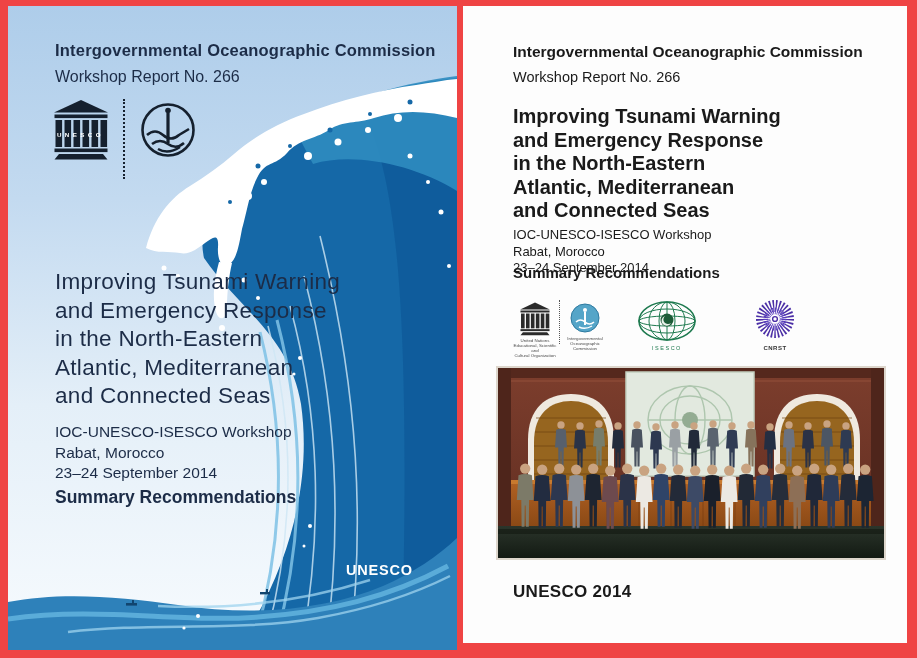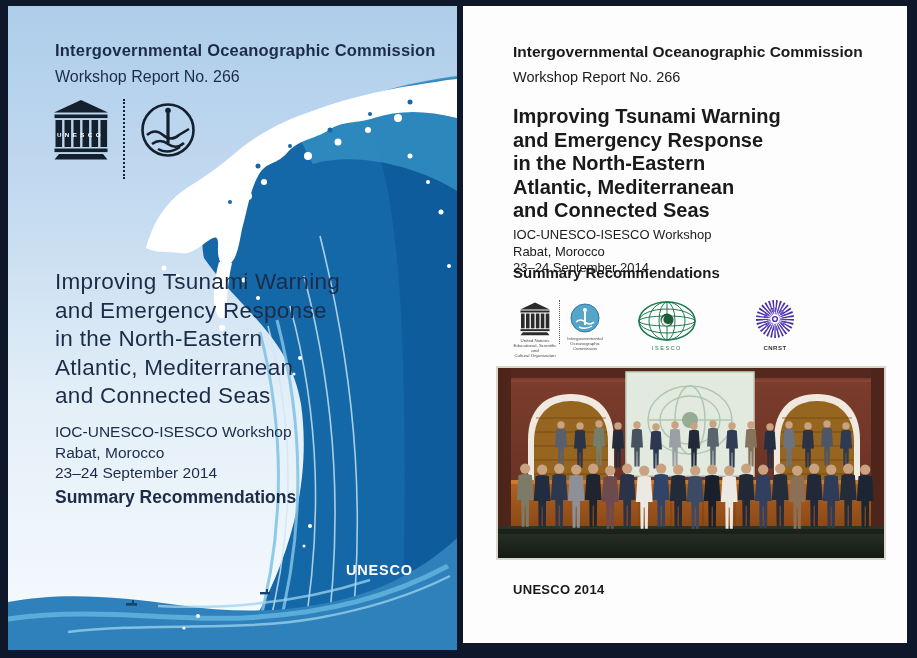--- a/index.html
+++ b/index.html
@@ -1,16 +1,16 @@
 <!DOCTYPE html>
 <html><head>
 <meta charset="utf-8">
 <style>
   html,body{margin:0;padding:0;background:#000;}
-  .stage{position:relative;width:917px;height:658px;background:#0f172a;overflow:hidden;
+  .stage{position:relative;width:917px;height:658px;background:#ef4444;overflow:hidden;
          font-family:"Liberation Sans", sans-serif;}
   
   .cover{position:absolute;left:8px;top:6px;width:449px;height:644px;overflow:hidden;
          background:linear-gradient(180deg,#aecdea 0%,#c3daf0 30%,#e4eff8 62%,#f7fbfe 100%);}
   .cover .wave-svg{position:absolute;left:0;top:0;width:449px;height:644px;}
   .cover .txt{position:absolute;left:47px;color:#1c2c47;}
   .l-org{top:35px;font-size:16.5px;font-weight:bold;letter-spacing:.2px;}
   .l-report{top:62px;font-size:16px;}
   .l-logos{position:absolute;left:45px;top:93px;display:flex;align-items:flex-start;}
   .l-divider{border-left:2.5px dotted #15202e;height:80px;margin:0 13px 0 14px;}
@@ -28,21 +28,21 @@
   .r-sub{top:221px;font-size:13px;line-height:16.5px;color:#222;}
   .r-summary{top:258px;font-size:15px;font-weight:bold;}
   .r-logos{position:absolute;left:50px;top:292px;width:360px;height:66px;}
   .logo-block{position:absolute;display:flex;flex-direction:column;align-items:center;}
   .logo-cap{font-size:4.4px;line-height:5px;color:#4a4a4a;text-align:center;margin-top:2px;}
   .cap-isesco{font-size:5.5px;color:#1e7a4f;letter-spacing:1.5px;margin-top:1px;}
   .cap-cnrst{font-size:6px;color:#333;font-weight:bold;letter-spacing:.5px;margin-top:1px;}
   .r-dotted{position:absolute;left:46px;top:2px;height:44px;border-left:1.5px dotted #555;}
   .photo{position:absolute;left:35px;top:362px;width:386px;height:190px;
          outline:2px solid #ddd6cc;}
-  .r-imprint{top:576px;left:305px;font-size:13px;font-weight:bold;letter-spacing:.3px;}
+  .r-imprint{top:576px;left:305px;font-size:17px;font-weight:bold;letter-spacing:.3px;}
 </style>
 </head>
 <body>
 
 <div class="stage">
 
   <div class="cover">
 
     <svg class="wave-svg" viewBox="0 0 449 644" preserveAspectRatio="none">
 

